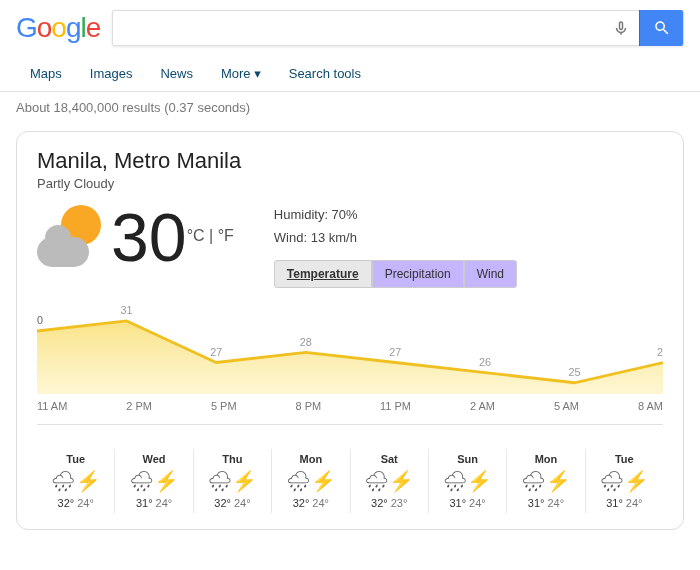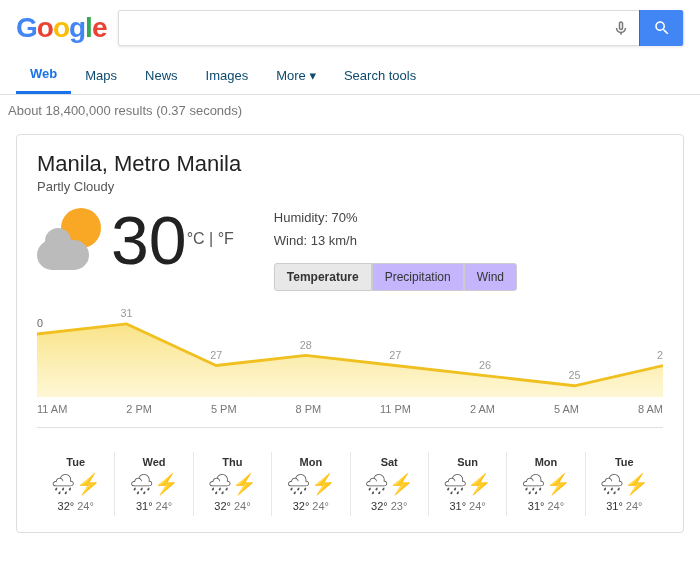--- a/index.html
+++ b/index.html
@@ -1,61 +1,61 @@
 <!DOCTYPE html>
 <html><head>
   <meta charset="utf-8">
   <style>
     * { box-sizing: border-box; margin: 0; padding: 0; }
     body { font-family: Arial, sans-serif; background: #fff; font-size: 14px; color: #333; width: 700px; }
 
     
     #header { display: flex; align-items: center; padding: 10px 16px; gap: 12px; }
-    #logo { font-size: 28px; font-weight: bold; letter-spacing: -1px; }
+    #logo { font-size: 28px; font-weight: normal; letter-spacing: -1px; }
     .logo-b { color: #4285F4; }
     .logo-l { color: #EA4335; }
     .logo-u { color: #FBBC05; }
     .logo-e { color: #4285F4; }
     .logo-second-g { color: #34A853; }
     .logo-second-o { color: #EA4335; }
     #search-bar { display: flex; flex: 1; border: 1px solid #ddd; border-radius: 2px; height: 36px; align-items: center; box-shadow: 0 1px 3px rgba(0,0,0,0.1); }
     #search-input { flex: 1; border: none; outline: none; padding: 0 12px; font-size: 16px; color: #333; }
     #mic-btn { width: 36px; height: 36px; display: flex; align-items: center; justify-content: center; cursor: pointer; border: none; background: transparent; }
     #search-btn { width: 44px; height: 36px; background: #4285F4; border: none; border-left: 1px solid #3367d6; cursor: pointer; display: flex; align-items: center; justify-content: center; border-radius: 0 2px 2px 0; }
     #search-btn svg { fill: white; }
 
     
     #nav { border-bottom: 1px solid #e0e0e0; padding: 0 16px; display: flex; align-items: center; gap: 0; }
     .nav-item { padding: 10px 14px; font-size: 13px; color: #0c4a6e; cursor: pointer; text-decoration: none; display: inline-flex; align-items: center; gap: 4px; }
     .nav-item.active { color: #1a73e8; border-bottom: 3px solid #1a73e8; font-weight: bold; }
 
     
-    #results-info { padding: 8px 8px; font-size: 13px; color: #777; }
-
-    
-    #weather-card { margin: 8px 16px; border: 1px solid #ddd; border-radius: 4px; padding: 16px 20px; }
+    #results-info { padding: 8px 16px; font-size: 13px; color: #777; }
+
+    
+    #weather-card { margin: 8px 16px; border: 1px solid #ddd; border-radius: 12px; padding: 16px 20px; }
     #weather-location { font-size: 22px; font-weight: 400; color: #222; margin-bottom: 2px; }
     #weather-date { font-size: 13px; color: #555; }
     #weather-condition { font-size: 13px; color: #555; margin-bottom: 12px; }
 
     #weather-main { display: flex; align-items: flex-start; gap: 20px; margin-bottom: 16px; }
     #weather-left { display: flex; align-items: center; gap: 10px; }
     #weather-icon { width: 64px; height: 64px; position: relative; }
     .sun { width: 40px; height: 40px; background: #f9a825; border-radius: 50%; position: absolute; top: 0; right: 0; }
     .cloud { width: 52px; height: 30px; background: #bbb; border-radius: 15px; position: absolute; bottom: 2px; left: 0; }
     .cloud::before { content: ''; width: 26px; height: 26px; background: #bbb; border-radius: 50%; position: absolute; top: -12px; left: 8px; }
     #weather-temp { font-size: 68px; font-weight: 300; color: #222; line-height: 1; }
     #temp-unit { font-size: 16px; color: #555; vertical-align: top; margin-top: 24px; display: inline-block; }
 
     #weather-right { margin-left: 20px; }
     #weather-details { font-size: 13px; color: #444; line-height: 1.8; }
 
     #weather-buttons { display: flex; gap: 0; margin-top: 10px; }
     .weather-btn { padding: 6px 12px; border: 1px solid #ccc; background: #c4b5fd; font-size: 12px; cursor: pointer; color: #333; }
-    .weather-btn.active { background: #e8e8e8; font-weight: bold; }
+    .weather-btn.active { background: #e8e8e8; font-weight: bold; text-decoration: underline; }
     .weather-btn:first-child { border-radius: 3px 0 0 3px; }
     .weather-btn:last-child { border-radius: 0 3px 3px 0; }
 
     
     #chart-area { margin-top: 16px; position: relative; height: 90px; }
     #chart-svg { width: 100%; height: 90px; }
 
     
     #time-labels { display: flex; justify-content: space-between; padding: 4px 0; font-size: 11px; color: #777; margin-top: 2px; }
 
@@ -85,24 +85,23 @@
     </button>
     <button id="search-btn">
       <svg width="18" height="18" viewBox="0 0 24 24">
           <path d="M15.5 14h-.79l-.28-.27C15.41 12.59 16 11.11 16 9.5 16 5.91 13.09 3 9.5 3S3 5.91 3 9.5 5.91 16 9.5 16c1.61 0 3.09-.59 4.23-1.57l.27.28v.79l5 4.99L20.49 19l-4.99-5zm-6 0C7.01 14 5 11.99 5 9.5S7.01 5 9.5 5 14 7.01 14 9.5 11.99 14 9.5 14z"></path>
         </svg>
     </button>
   </div>
 </div>
 
 <div id="nav">
-  <a class="nav-item active">Web</a>
   <a class="nav-item">Maps</a>
+  <a class="nav-item">Images</a>
   <a class="nav-item">News</a>
-  <a class="nav-item">Images</a>
   <a class="nav-item">More ▾</a>
   <a class="nav-item">Search tools</a>
 </div>
 
 <div id="results-info">About 18,400,000 results (0.37 seconds)</div>
 
 <div id="weather-card">
   <div id="weather-location">Manila, Metro Manila</div>
   <div id="weather-condition">Partly Cloudy</div>
 

